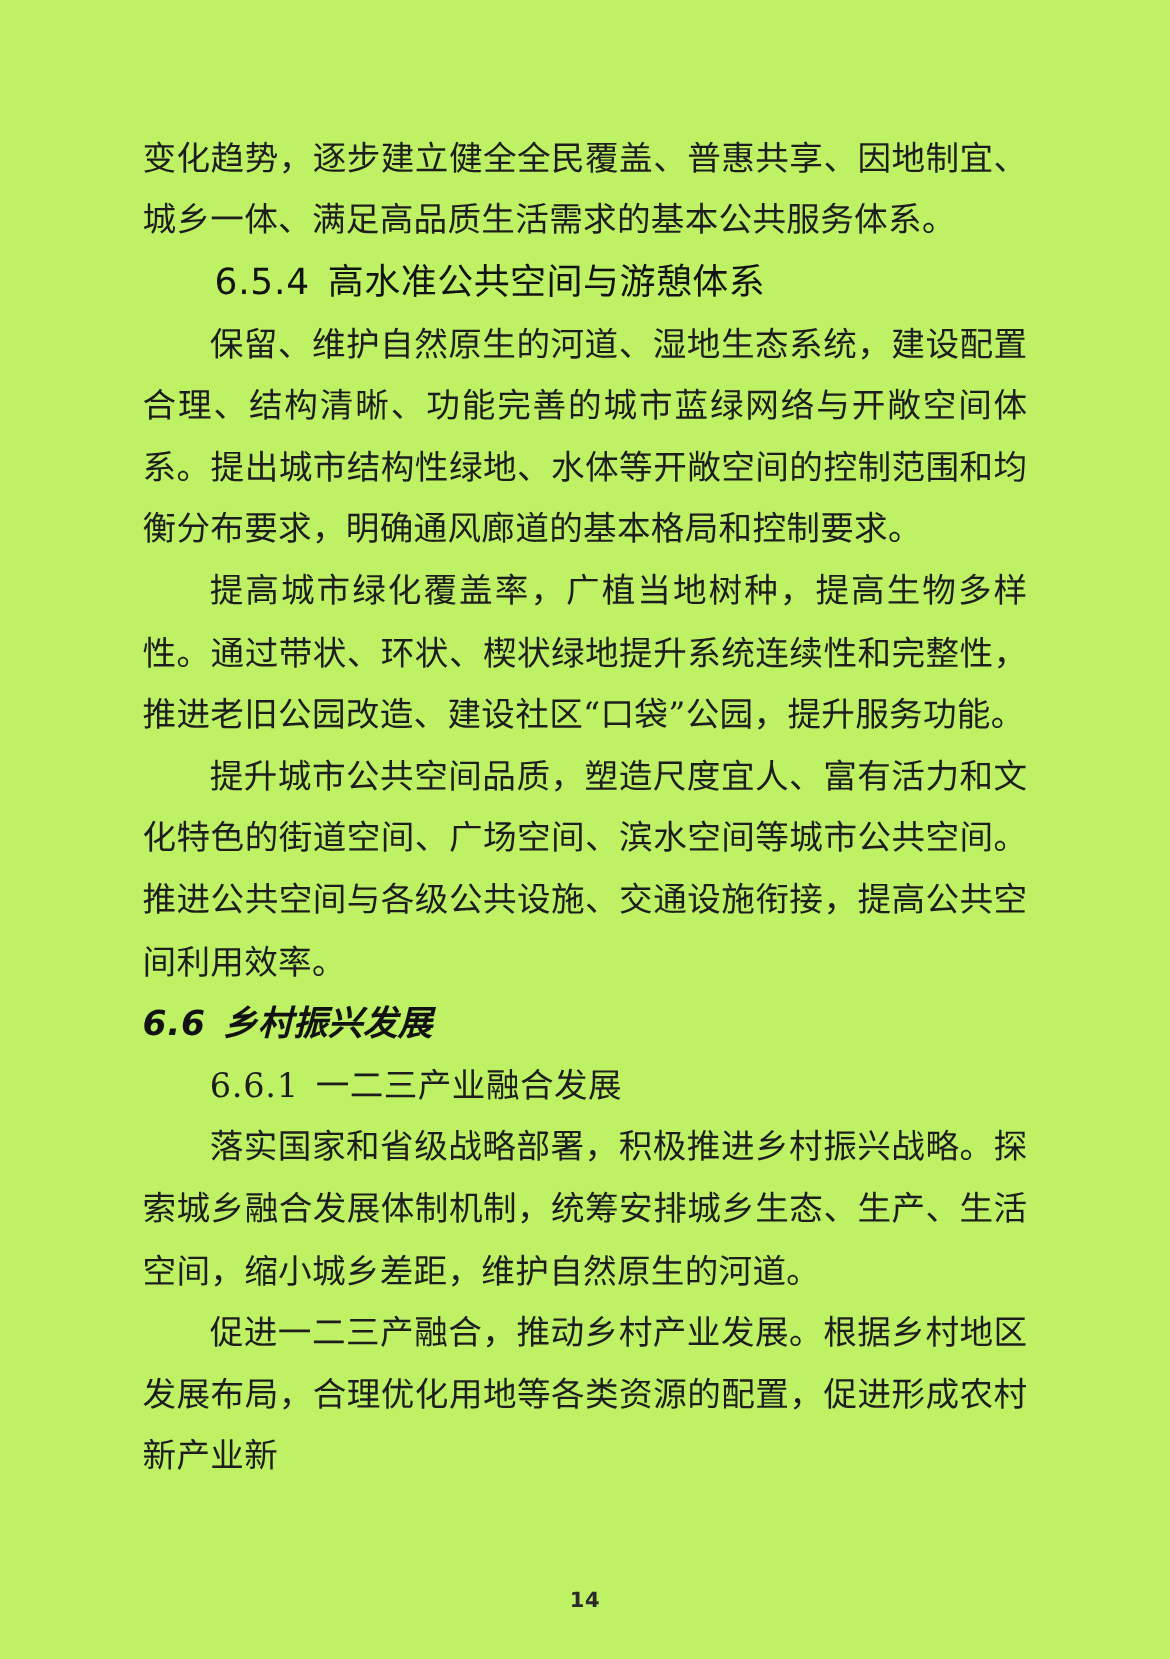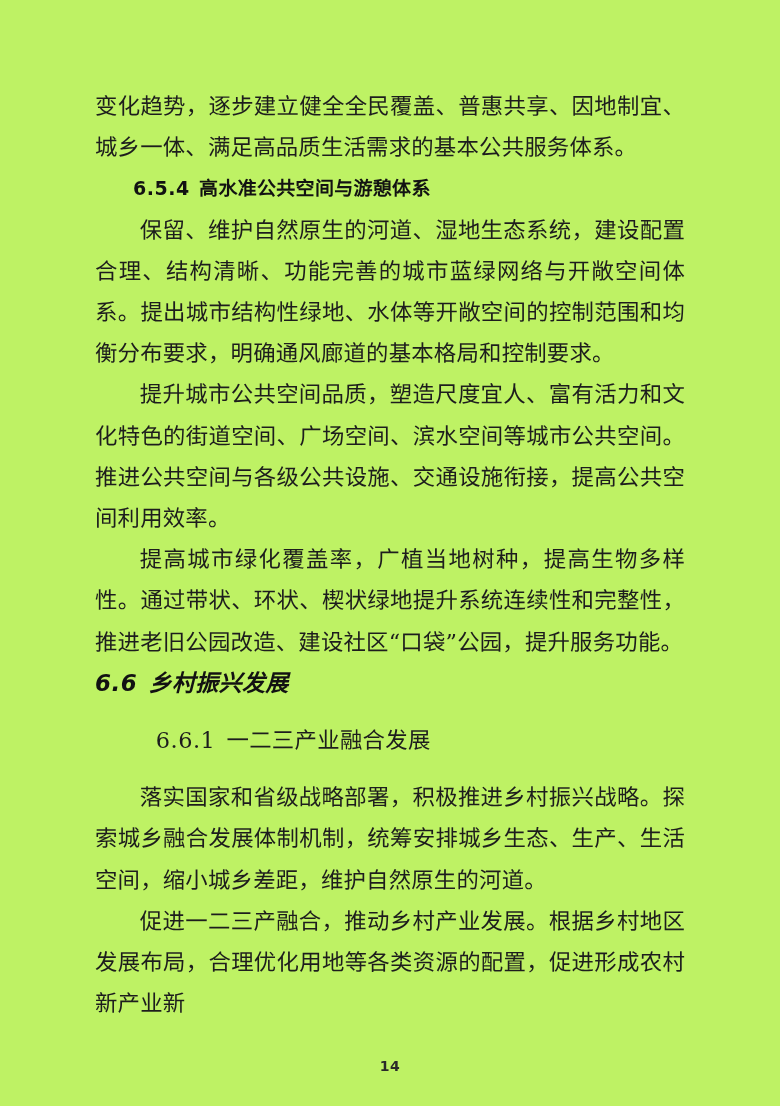--- a/index.html
+++ b/index.html
@@ -48,31 +48,31 @@
     color: #121212;
     font-weight: 700;
     text-indent: 0;
     letter-spacing: 0.3px;
     font-family: "DejaVu Sans", "Liberation Sans", sans-serif;
     font-style: italic;
   }
   
   .heading-3-bold {
     margin: 0;
-    font-size: 19px;
+    font-size: 24px;
     line-height: 41.2px;
     color: #121212;
-    font-weight: 700;
+    font-weight: 400;
     text-indent: 2em;
     letter-spacing: 0.3px;
     font-family: "DejaVu Sans", "Liberation Sans", sans-serif;
   }
   
   .heading-3-regular {
-    margin: 16px;
+    margin: 0;
     font-size: 22.4px;
     line-height: 41.2px;
     color: #1d1d1d;
     font-weight: 400;
     text-indent: 2em;
     letter-spacing: 0.3px;
     font-family: "DejaVu Serif", "Liberation Serif", serif;
   }
   .heading-num {
     letter-spacing: 0.5px;
@@ -104,23 +104,23 @@
 
   <div class="text-column">
 
     <p class="para no-indent">变化趋势，逐步建立健全全民覆盖、普惠共享、因地制宜、城乡一体、满足高品质生活需求的基本公共服务体系。</p>
 
 
     <h3 class="heading-3-bold"><span class="heading-num">6.5.4</span><span class="heading-gap"></span><span>高水准公共空间与游憩体系</span></h3>
 
     <p class="para">保留、维护自然原生的河道、湿地生态系统，建设配置合理、结构清晰、功能完善的城市蓝绿网络与开敞空间体系。提出城市结构性绿地、水体等开敞空间的控制范围和均衡分布要求，明确通风廊道的基本格局和控制要求。</p>
 
+    <p class="para">提高城市绿化覆盖率，广植当地树种，提高生物多样性。通过带状、环状、楔状绿地提升系统连续性和完整性，推进老旧公园改造、建设社区“口袋”公园，提升服务功能。</p>
+
     <p class="para">提升城市公共空间品质，塑造尺度宜人、富有活力和文化特色的街道空间、广场空间、滨水空间等城市公共空间。推进公共空间与各级公共设施、交通设施衔接，提高公共空间利用效率。</p>
-
-    <p class="para">提高城市绿化覆盖率，广植当地树种，提高生物多样性。通过带状、环状、楔状绿地提升系统连续性和完整性，推进老旧公园改造、建设社区“口袋”公园，提升服务功能。</p>
 
     <h2 class="heading-2"><span class="heading-num">6.6</span><span class="heading-gap"></span><span>乡村振兴发展</span></h2>
 
     <h3 class="heading-3-regular"><span class="heading-num">6.6.1</span><span class="heading-gap"></span><span>一二三产业融合发展</span></h3>
 
     <p class="para">落实国家和省级战略部署，积极推进乡村振兴战略。探索城乡融合发展体制机制，统筹安排城乡生态、生产、生活空间，缩小城乡差距，维护自然原生的河道。</p>
 
     <p class="para">促进一二三产融合，推动乡村产业发展。根据乡村地区发展布局，合理优化用地等各类资源的配置，促进形成农村新产业新</p>
 
   </div>

